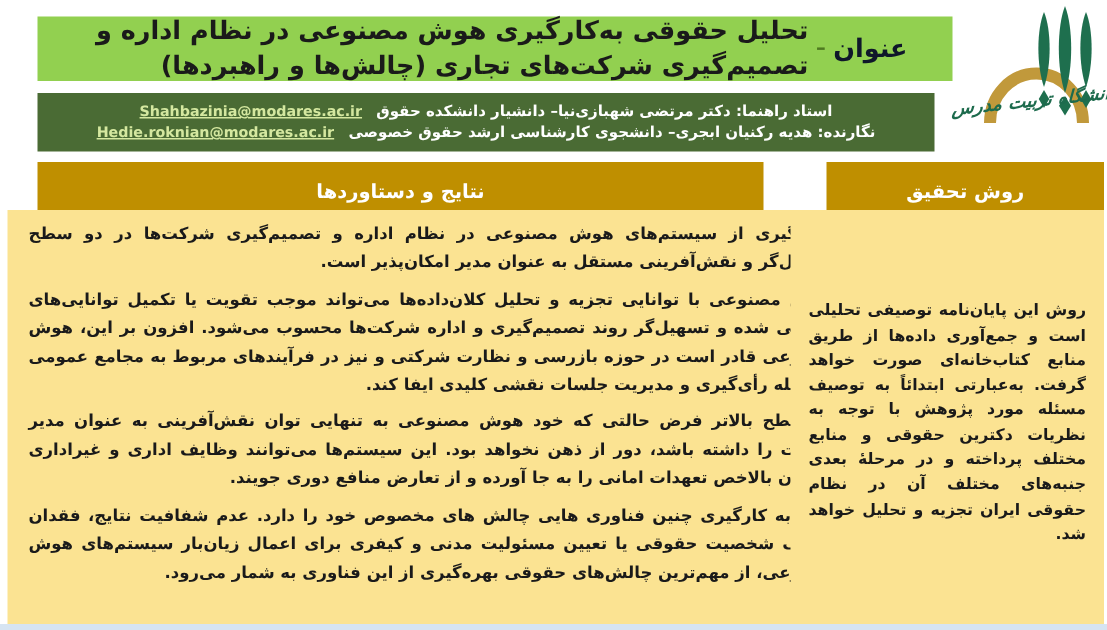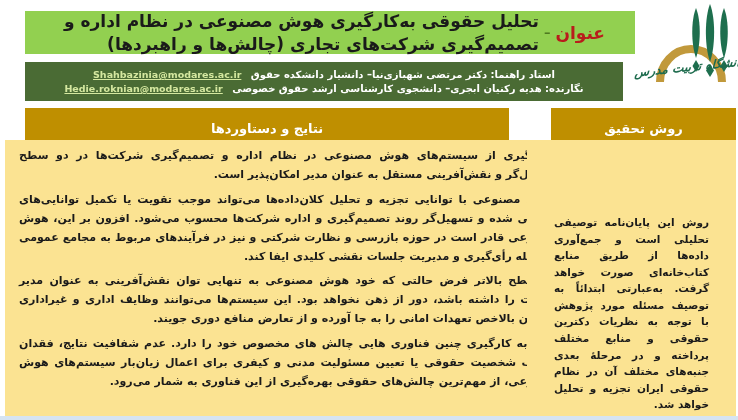--- a/index.html
+++ b/index.html
@@ -14,21 +14,21 @@
   }
   
   .title-bar{
     position:absolute;left:25px;top:11px;width:610px;height:43px;
     background:#92D050;
     display:flex;align-items:center;justify-content:center;
     direction:rtl;
     padding:0 30px;
   }
   .title-label{
-    color:#b91c1c;font-weight:bold;font-size:17px;
+    color:#0f172a;font-weight:bold;font-size:17px;
     white-space:nowrap;margin-left:5px;
   }
   .title-dash{color:#4F7A21;font-weight:bold;font-size:13px;margin-left:5px;}
   .title-text{
     color:#1a1a1a;font-weight:bold;font-size:17px;line-height:1.3;
   }
   
   .logo{
     position:absolute;right:2px;top:2px;width:92px;height:102px;
     background:#ffffff;
@@ -84,21 +84,21 @@
     font-size:11px;font-weight:bold;line-height:1.72;
     text-align:justify;
   }
   .content-box.results p{margin:0 0 6px 0;}
   .content-box.method{
     left:527px;width:209px;
     padding:57px 10px 8px 10px;
     font-size:10.5px;font-weight:bold;line-height:1.58;
     text-align:justify;
   }
-  .content-box.method p{margin:17px;}
+  .content-box.method p{margin:2px;}
   
   .bottom-strip{
     position:absolute;left:0;top:416px;width:738px;height:4px;
     background:#D6E4F2;
   }
 </style>
 </head>
 <body>
 
 <div class="page">

